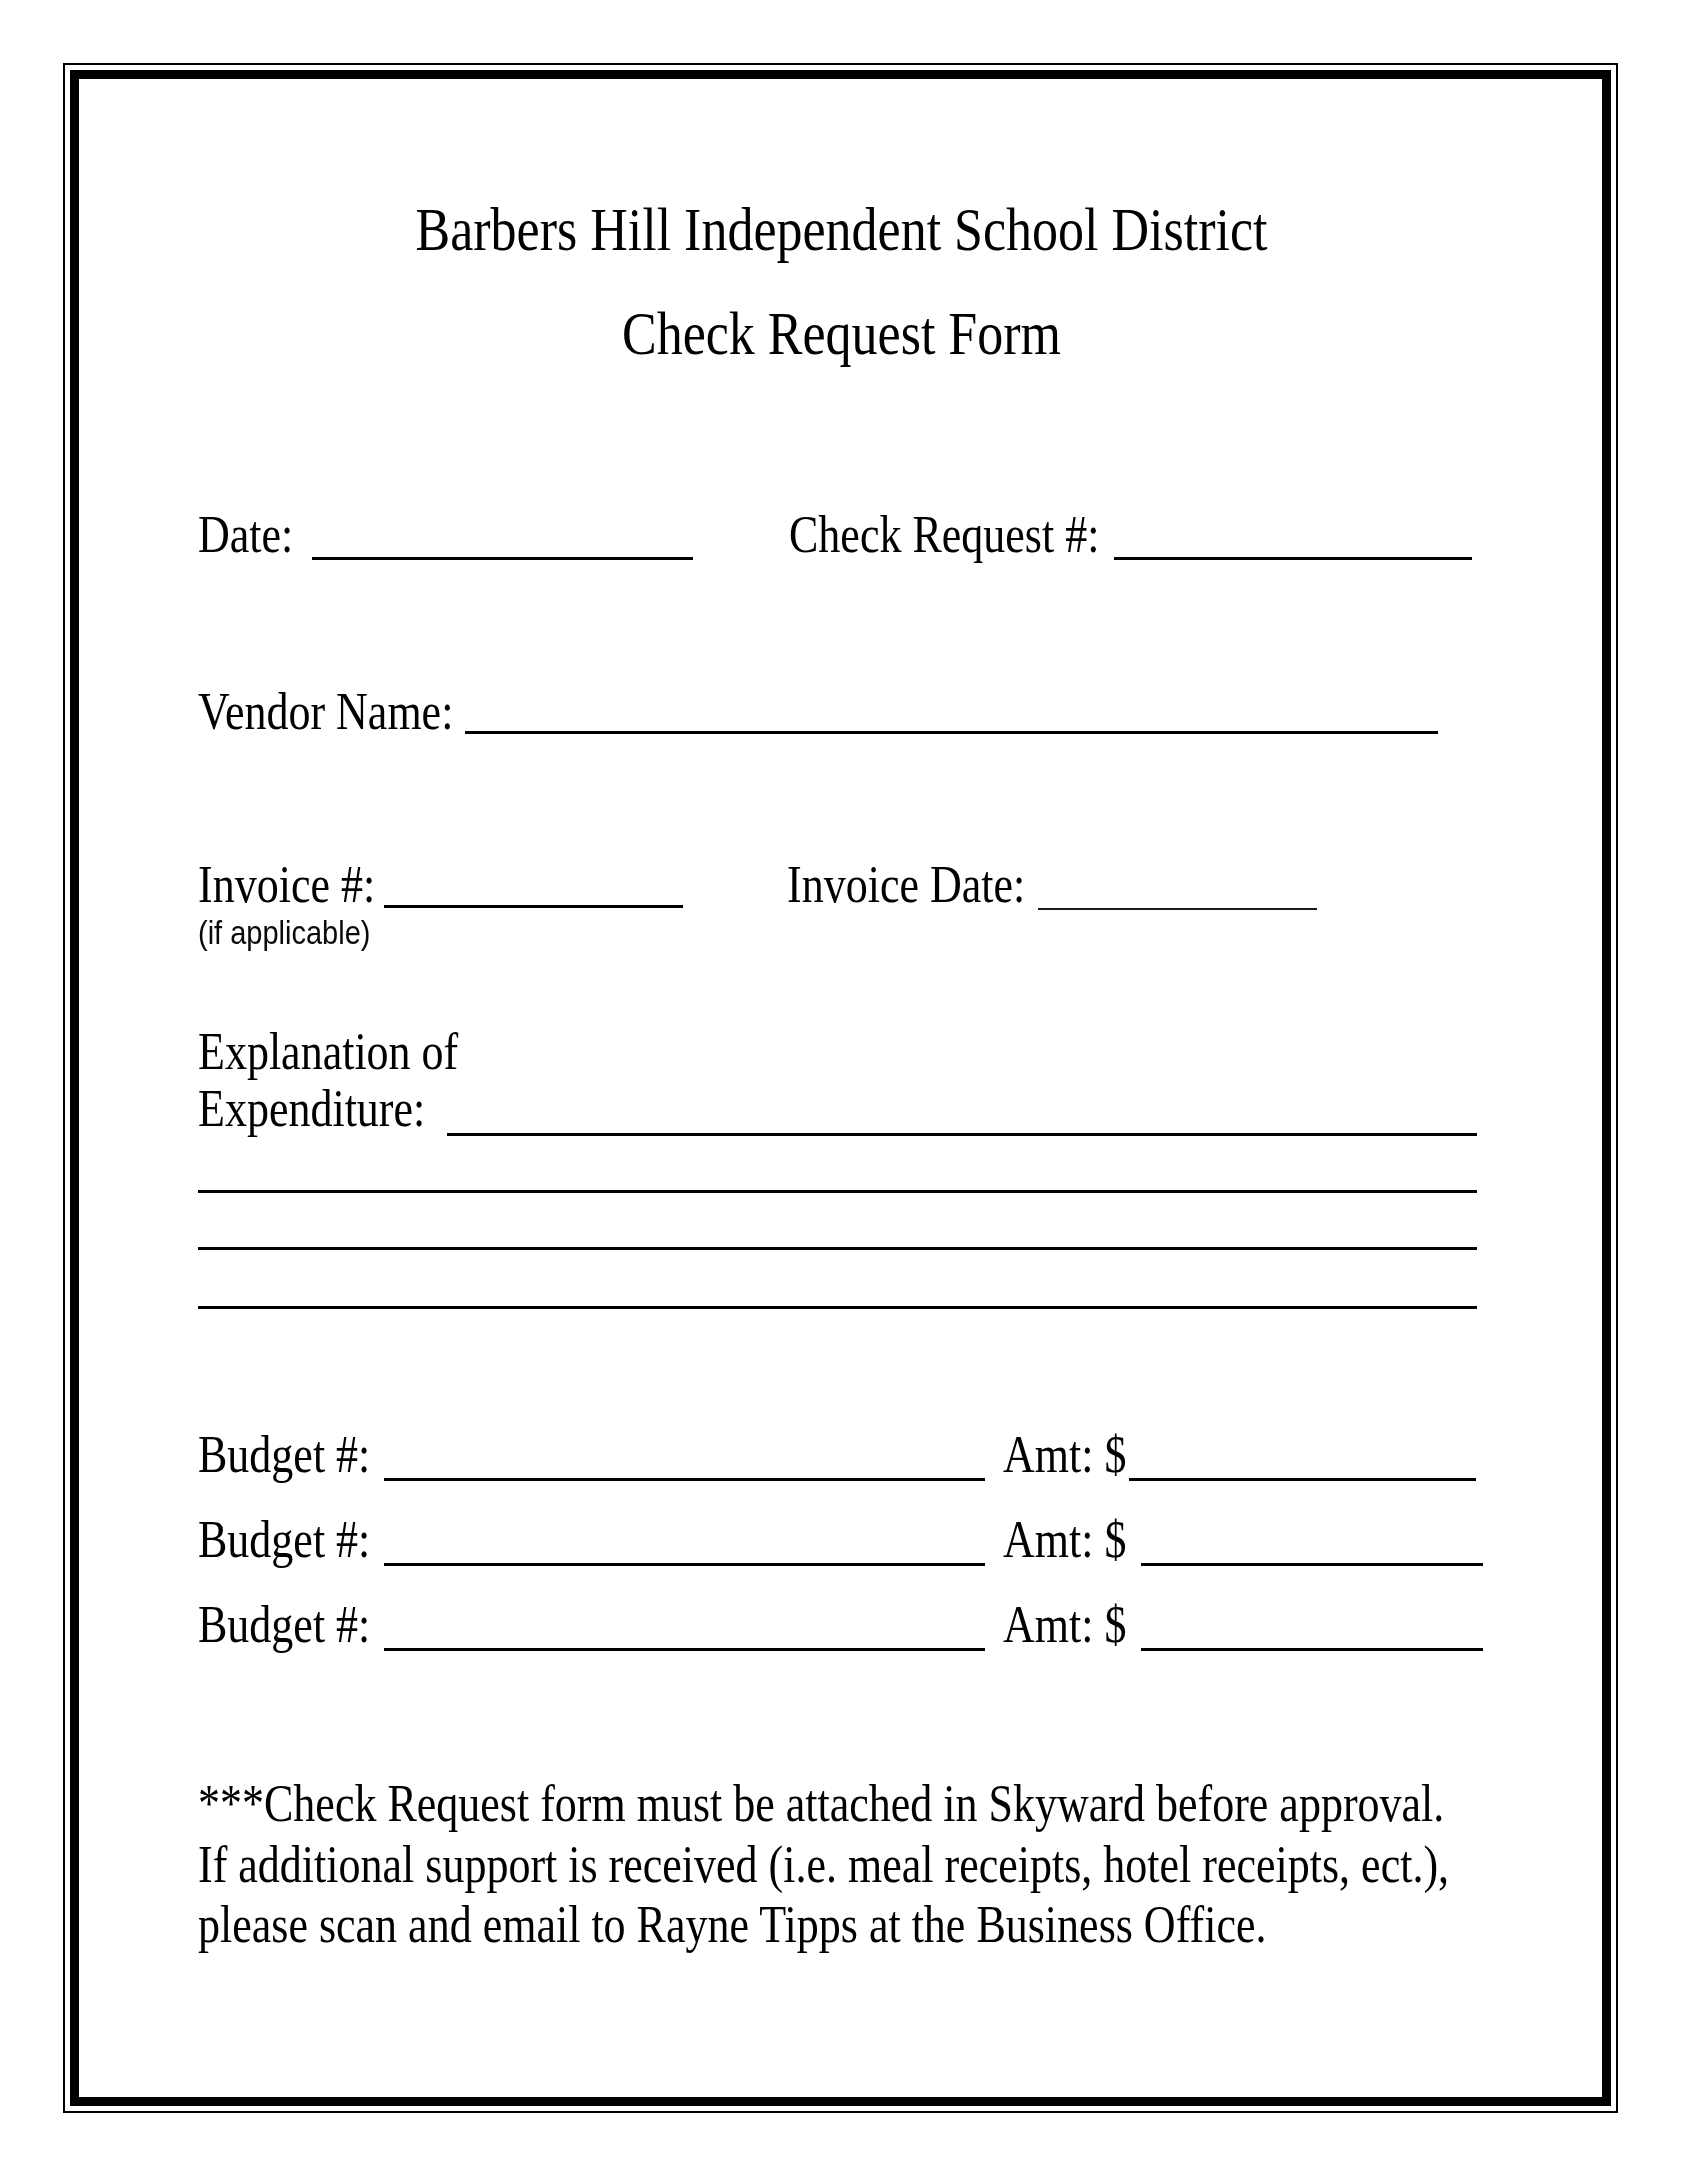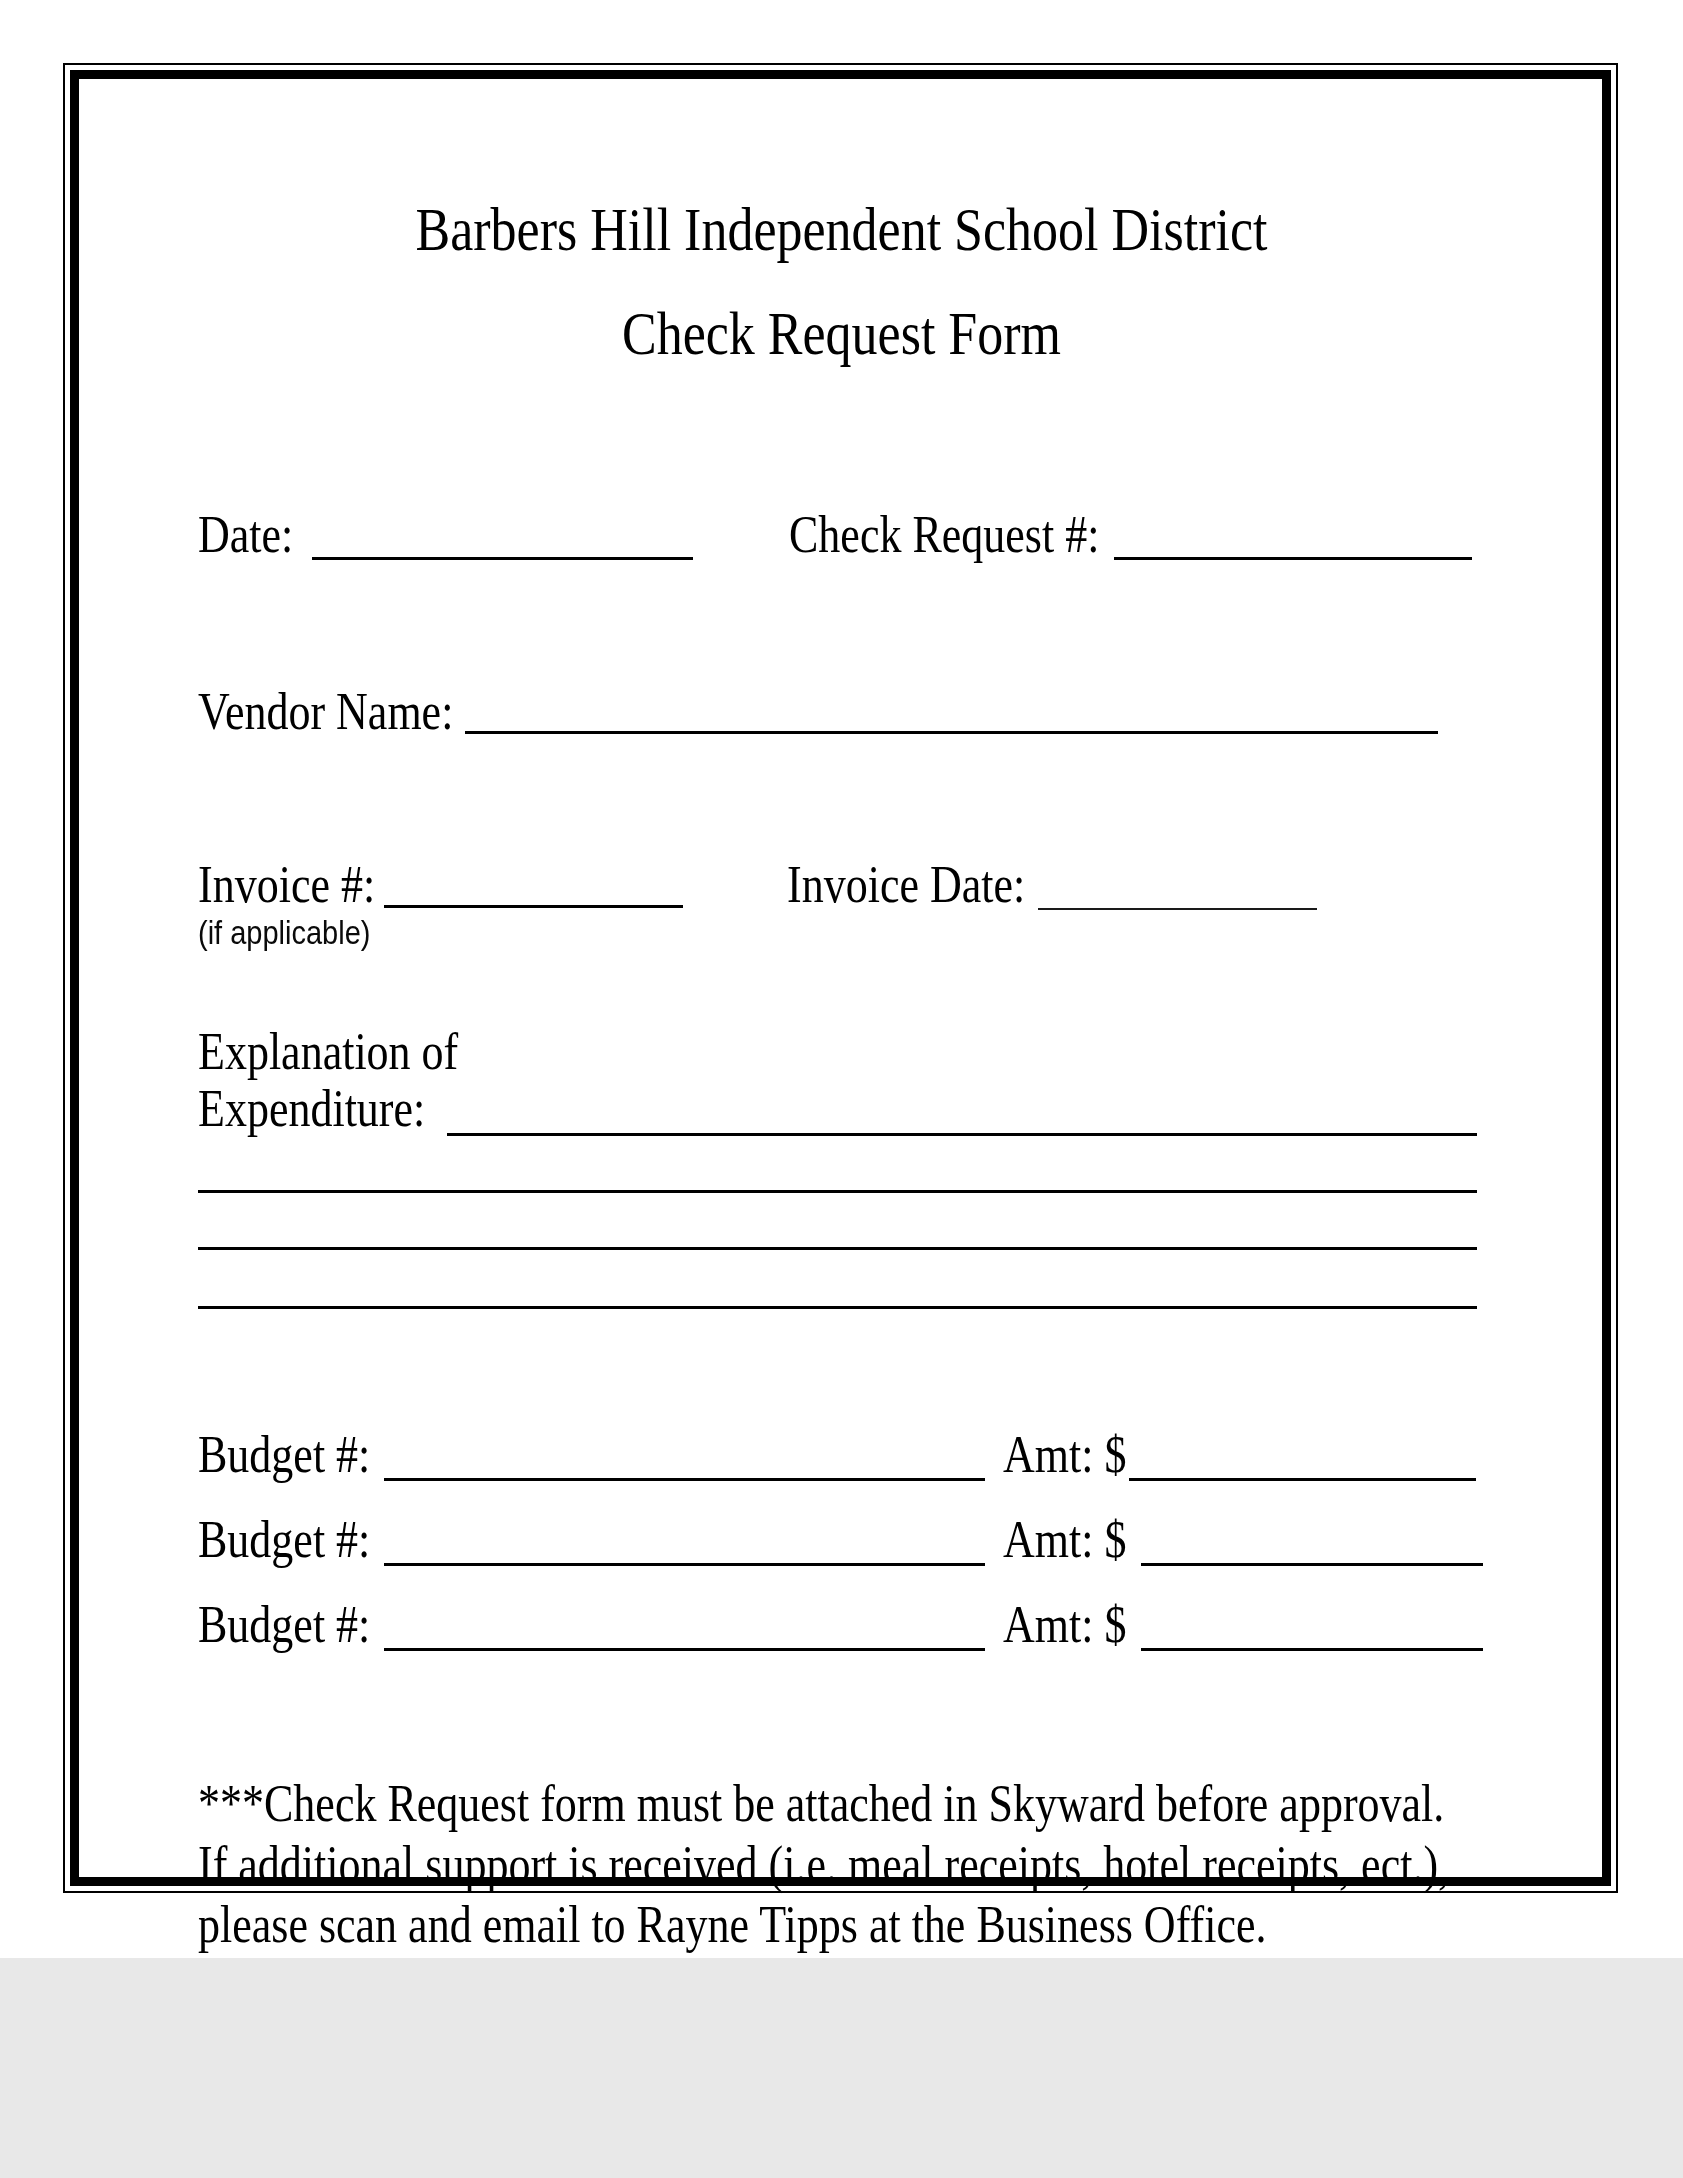--- a/index.html
+++ b/index.html
@@ -1,19 +1,19 @@
 <!DOCTYPE html>
 <html><head>
 <meta charset="utf-8">
 <style>
   html, body { margin: 0; padding: 0; background: #e8e8e8; }
   .page {
     position: relative;
     width: 1683px;
-    height: 1958px;
+    height: 2178px;
     margin: 0 auto;
     background: #ffffff;
     color: #000;
     font-family: "Liberation Serif", "DejaVu Serif", serif;
     overflow: hidden;
   }
   
   .frame-outer {
     position: absolute;
     left: 63px; top: 63px; right: 65px; bottom: 65px;

